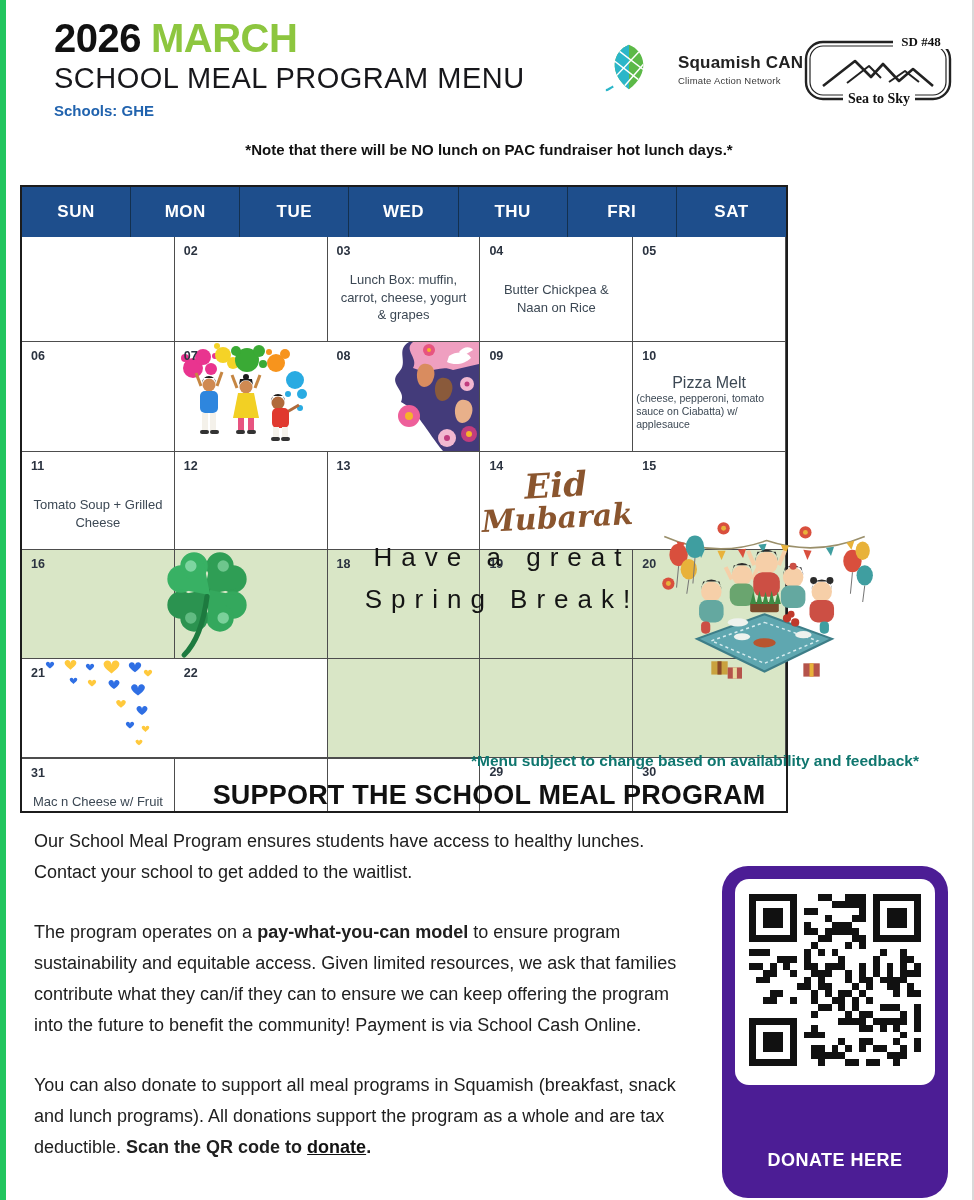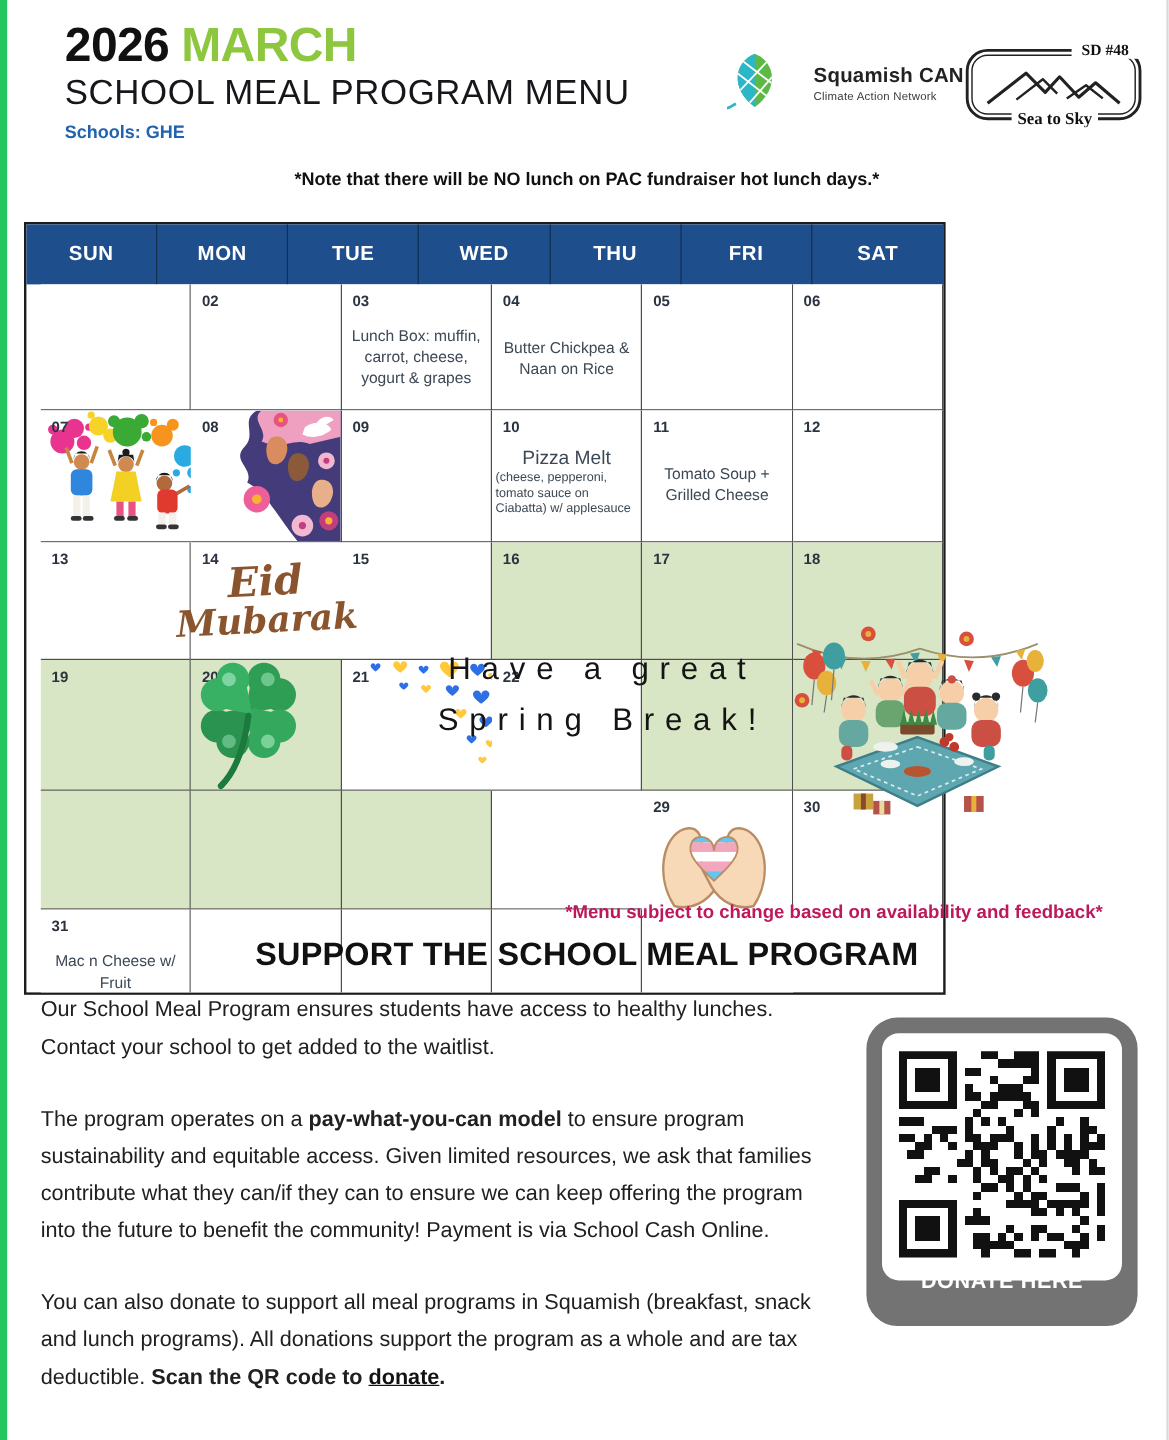--- a/index.html
+++ b/index.html
@@ -25,22 +25,22 @@
   .note-top { position:absolute; top:141px; left:0; width:100%; text-align:center;
               font-size:15px; font-weight:700; color:#111; }
 
   
   .calendar { position:absolute; left:14px; top:185px; width:768px; border:2px solid #1c1c1c; background:#fff; }
   .cal-head { display:grid; grid-template-columns:repeat(7,1fr); background:#1e4e8c; height:50px; }
   .cal-head .wd { display:flex; align-items:center; justify-content:center; color:#fff;
                   font-size:17px; font-weight:700; letter-spacing:0.5px; border-right:1px solid #13304f; }
   .cal-head .wd:last-child { border-right:none; }
 
-  .cal-grid { position:relative; display:grid; grid-template-columns:repeat(6,1fr);
-              grid-template-rows:105px 110px 98px 109px 99px;padding-left:12px; }
+  .cal-grid { position:relative; display:grid; grid-template-columns:repeat(5,1fr);
+              grid-template-rows:105px 110px 98px 109px 99px; }
   .cell { position:relative; border-right:1px solid #4d4d4d; border-bottom:1px solid #4d4d4d; background:#fff; }
   .cell.col7 { border-right:none; }
   .cell.row5 { border-bottom:none; }
   .cell.green { background:#d9e6c6; }
   .day { position:absolute; top:7px; left:9px; font-size:12.5px; font-weight:600; color:#2b3340; z-index:3; }
 
   .meal { position:relative; margin-top:34px; padding:0 7px; text-align:center;
           font-size:13px; font-weight:500; color:#3c4854; line-height:1.35; z-index:2; }
   .meal.big-gap { margin-top:44px; }
   .meal-title { position:relative; margin-top:32px; text-align:center; font-size:16px; color:#3c4854; z-index:2; }
@@ -52,31 +52,31 @@
                 color:#8a552e; z-index:2; transform:rotate(-3deg); }
   .eid-script .l1 { font-size:34px; line-height:1; }
   .eid-script .l2 { font-size:30px; line-height:1.05; }
 
   
   .ov { position:absolute; z-index:4; }
   .ov-spring { left:260px; top:300px; width:440px; text-align:center; font-size:26px; font-weight:400;
                color:#141414; letter-spacing:9px; line-height:1.6; }
   .ov-clover { left:126px; top:300px; }
   .ov-nowruz { left:630px; top:278px; }
-  .ov-menunote { left:400px; top:515px; width:546px; text-align:center; font-size:15.5px; font-weight:700; color:#be185d; }
+  .ov-menunote { left:400px; top:515px; width:546px; text-align:center; font-size:15.5px; font-weight:700; color:#0f766e; }
 
   
   .support-heading { position:absolute; top:780px; left:0; width:100%; text-align:center;
                      font-size:27px; font-weight:800; letter-spacing:0.2px; color:#111; }
   .support-text { position:absolute; left:28px; top:826px; width:650px; font-size:18px; line-height:1.72; color:#202020; }
   .support-text p { margin-bottom:29px; }
   .support-text p:last-child { margin-bottom:0; }
   .donate-link { font-weight:700; text-decoration:underline; color:#111; cursor:pointer; }
 
-  .qr-card { position:absolute; left:716px; top:848px; width:226px; height:257px; background:#737373; border-radius:26px; }
+  .qr-card { position:absolute; left:716px; top:866px; width:226px; height:332px; background:#4c1d95; border-radius:26px; }
   .qr-inner { position:absolute; left:13px; top:13px; width:200px; height:206px; background:#fff; border-radius:14px;
               display:flex; align-items:center; justify-content:center; }
   .qr-label { position:absolute; left:0; bottom:27px; width:100%; text-align:center; color:#fff;
               font-size:18px; font-weight:800; letter-spacing:0.5px; }
 </style>
 </head>
 <body>
 
 <div class="page">
 

